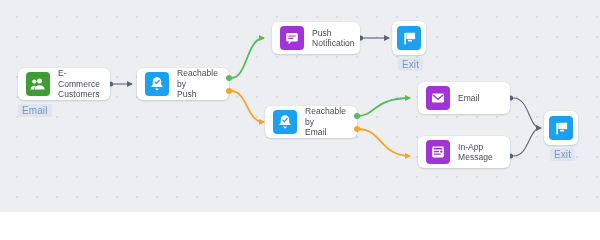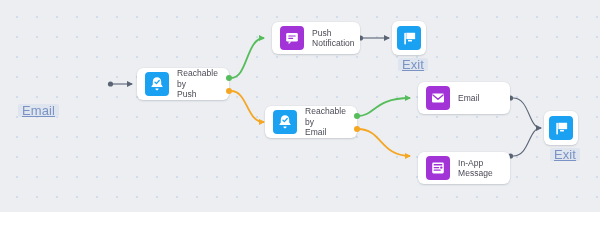--- a/index.html
+++ b/index.html
@@ -73,28 +73,27 @@
   .terminal .icon-box {
     width: 24px;
     height: 24px;
     border-radius: 4px;
     display: flex;
     align-items: center;
     justify-content: center;
   }
   .tag {
     position: absolute;
-    font-size: 13px;
+    font-size: 10px;
     line-height: 11px;
     color: #7a93c4;
     background: #dfe5ee;
     border-radius: 2px;
     padding: 1px 4px;
     letter-spacing: 0.1px;
-    text-decoration: underline;
   }
   .port {
     position: absolute;
     width: 6px;
     height: 6px;
     border-radius: 50%;
   }
   .port-green { background: #56bd5b; }
   .port-orange { background: #f5a623; }
 </style>
@@ -146,20 +145,32 @@
       <circle cx="510.5" cy="98" r="2.6" fill="#5a6475"></circle>
       <path d="M513,98 C530,98 528,128 541,128" stroke="#5a6475" stroke-width="1.1" fill="none" marker-end="url(#ah-gray)"></path>
     </g>
 
     <g>
       <circle cx="510.5" cy="156" r="2.6" fill="#5a6475"></circle>
       <path d="M513,156 C530,156 528,128 541,128" stroke="#5a6475" stroke-width="1.1" fill="none"></path>
     </g>
   </svg>
 
+  <div class="node" style="left:18px; top:68px; width:92px; height:32px;">
+    <span class="icon-box" style="background:#3f9c35;">
+      <svg width="16" height="16" viewBox="0 0 16 16">
+        <circle cx="9.6" cy="5" r="2.5" fill="#ffffff"></circle>
+        <path d="M4.6 13.4c0-2.6 2.2-4.2 5-4.2s5 1.6 5 4.2z" fill="#ffffff"></path>
+        <circle cx="4.3" cy="5.6" r="2.1" fill="#ffffff"></circle>
+        <path d="M0.6 13.4c0-2.2 1.7-3.6 3.7-3.6 0.6 0 1.1 0.1 1.6 0.3-1 0.8-1.6 2-1.6 3.3z" fill="#ffffff"></path>
+      </svg>
+    </span>
+    <span class="node-label">E-Commerce
+Customers</span>
+  </div>
   <div class="tag" style="left:18px; top:104px;">Email</div>
 
   <div class="node" style="left:137px; top:68px; width:92px; height:32px;">
     <span class="icon-box" style="background:#1ba1f2;">
       <svg width="16" height="16" viewBox="0 0 16 16">
         <path d="M8 1.3c-2.5 0-4.2 1.8-4.2 4.1v3L2.5 10.2v0.9h11v-0.9L12.2 8.4v-3C12.2 3.1 10.5 1.3 8 1.3z" fill="#ffffff"></path>
         <path d="M6.4 12.4c0.1 1.1 0.8 1.9 1.6 1.9s1.5-0.8 1.6-1.9z" fill="#ffffff"></path>
         <path d="M5.9 6.1 L7.4 7.6 L10.2 4.5" stroke="#1ba1f2" stroke-width="1.3" fill="none" stroke-linecap="round" stroke-linejoin="round"></path>
       </svg>
     </span>
@@ -210,21 +221,21 @@
   <div class="node" style="left:418px; top:82px; width:92px; height:32px;">
     <span class="icon-box" style="background:#a233d6;">
       <svg width="16" height="16" viewBox="0 0 16 16">
         <rect x="2" y="3.6" width="12" height="8.8" rx="1.2" fill="#ffffff"></rect>
         <path d="M2.9 5 L8 9.2 L13.1 5" stroke="#a233d6" stroke-width="1.4" fill="none" stroke-linecap="round" stroke-linejoin="round"></path>
       </svg>
     </span>
     <span class="node-label">Email</span>
   </div>
 
-  <div class="node" style="left:418px; top:152px; width:92px; height:32px;">
+  <div class="node" style="left:418px; top:136px; width:92px; height:32px;">
     <span class="icon-box" style="background:#a233d6;">
       <svg width="16" height="16" viewBox="0 0 16 16">
         <rect x="2.2" y="2.6" width="11.6" height="10.8" rx="1.3" fill="#ffffff"></rect>
         <rect x="3.6" y="4" width="8.8" height="1.5" rx="0.5" fill="#a233d6"></rect>
         <circle cx="11.3" cy="7.6" r="1.2" fill="#a233d6"></circle>
         <rect x="3.6" y="7" width="5.6" height="1.2" rx="0.6" fill="#a233d6"></rect>
         <rect x="3.6" y="9.6" width="7.2" height="1.2" rx="0.6" fill="#a233d6"></rect>
       </svg>
     </span>
     <span class="node-label">In-App

